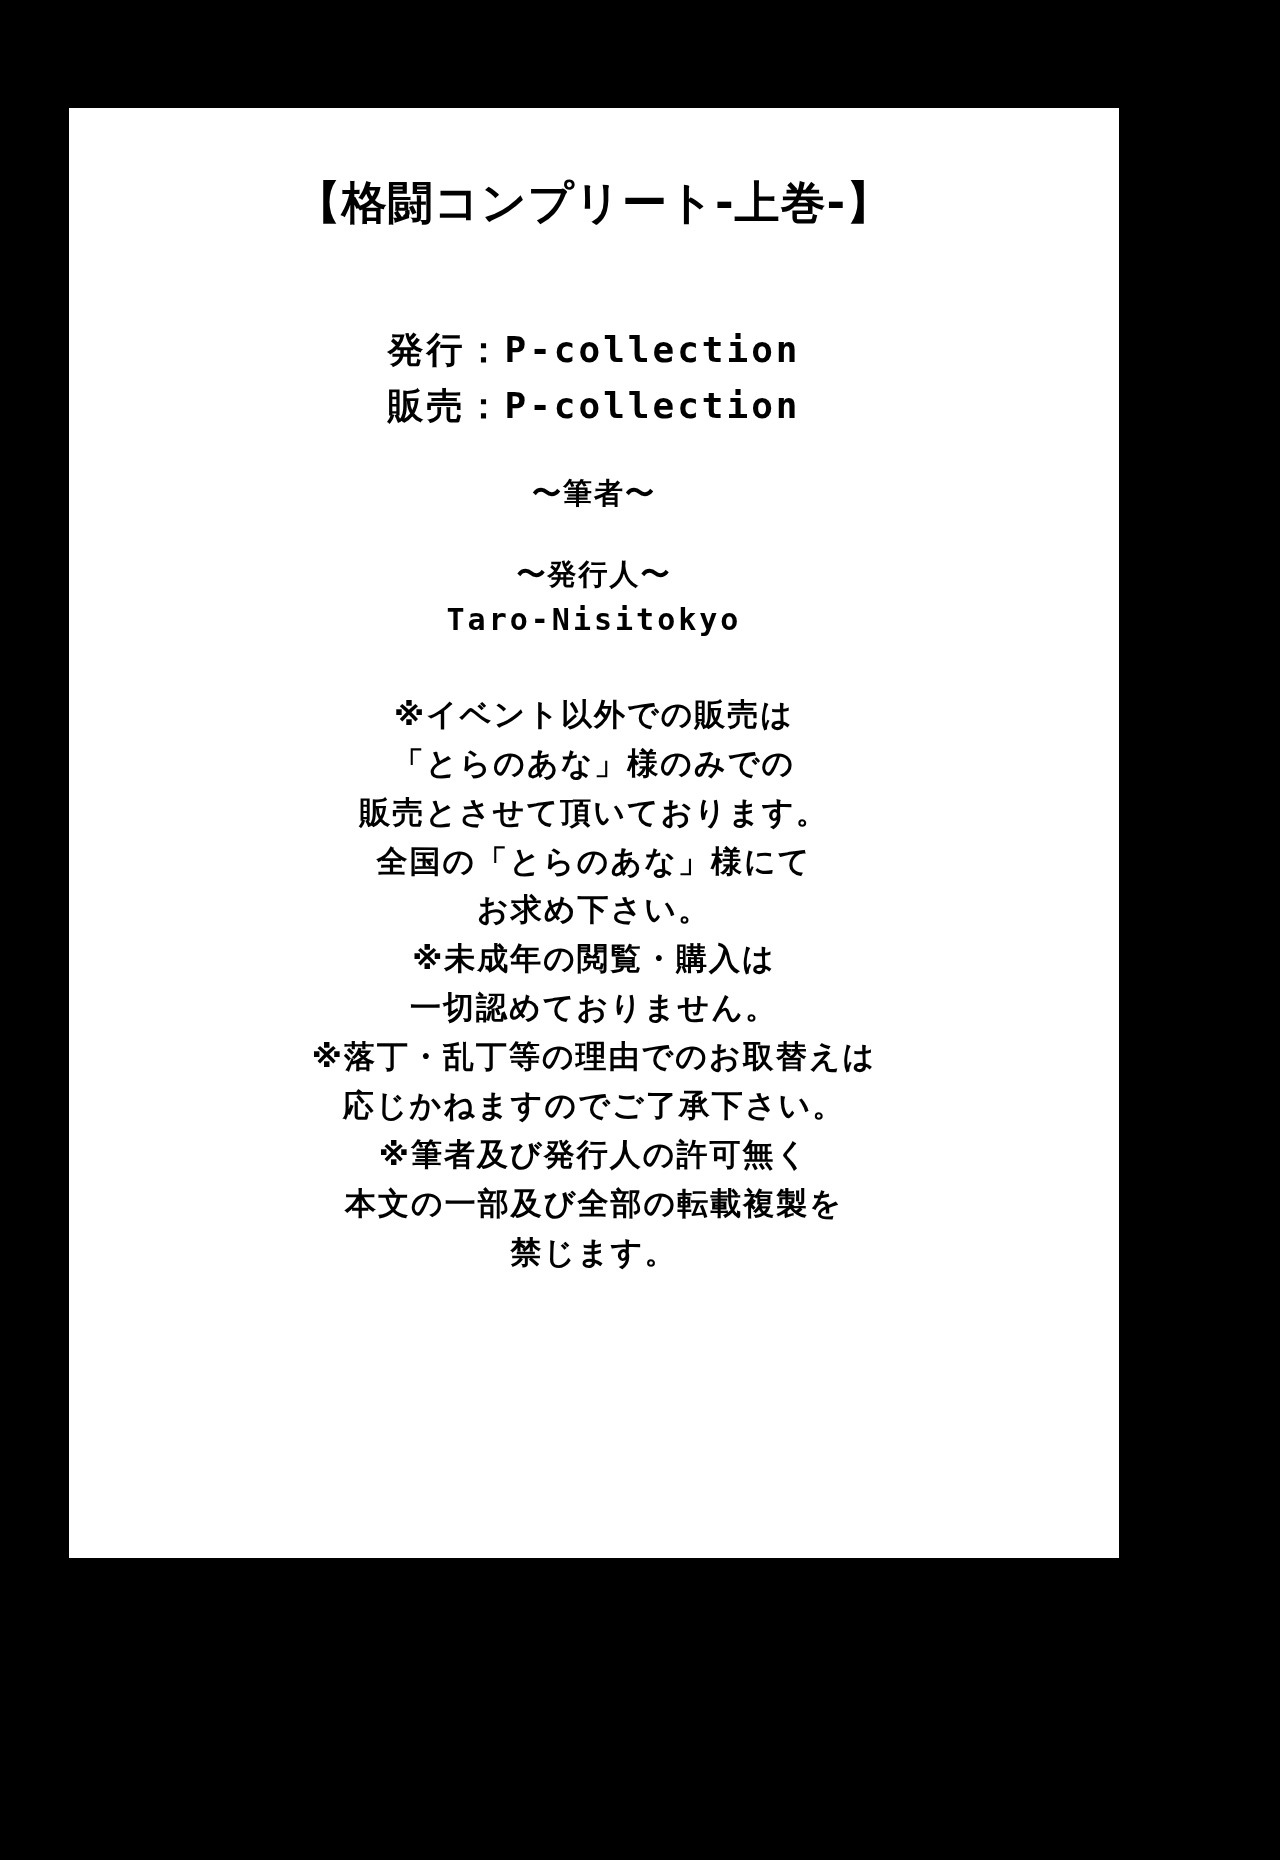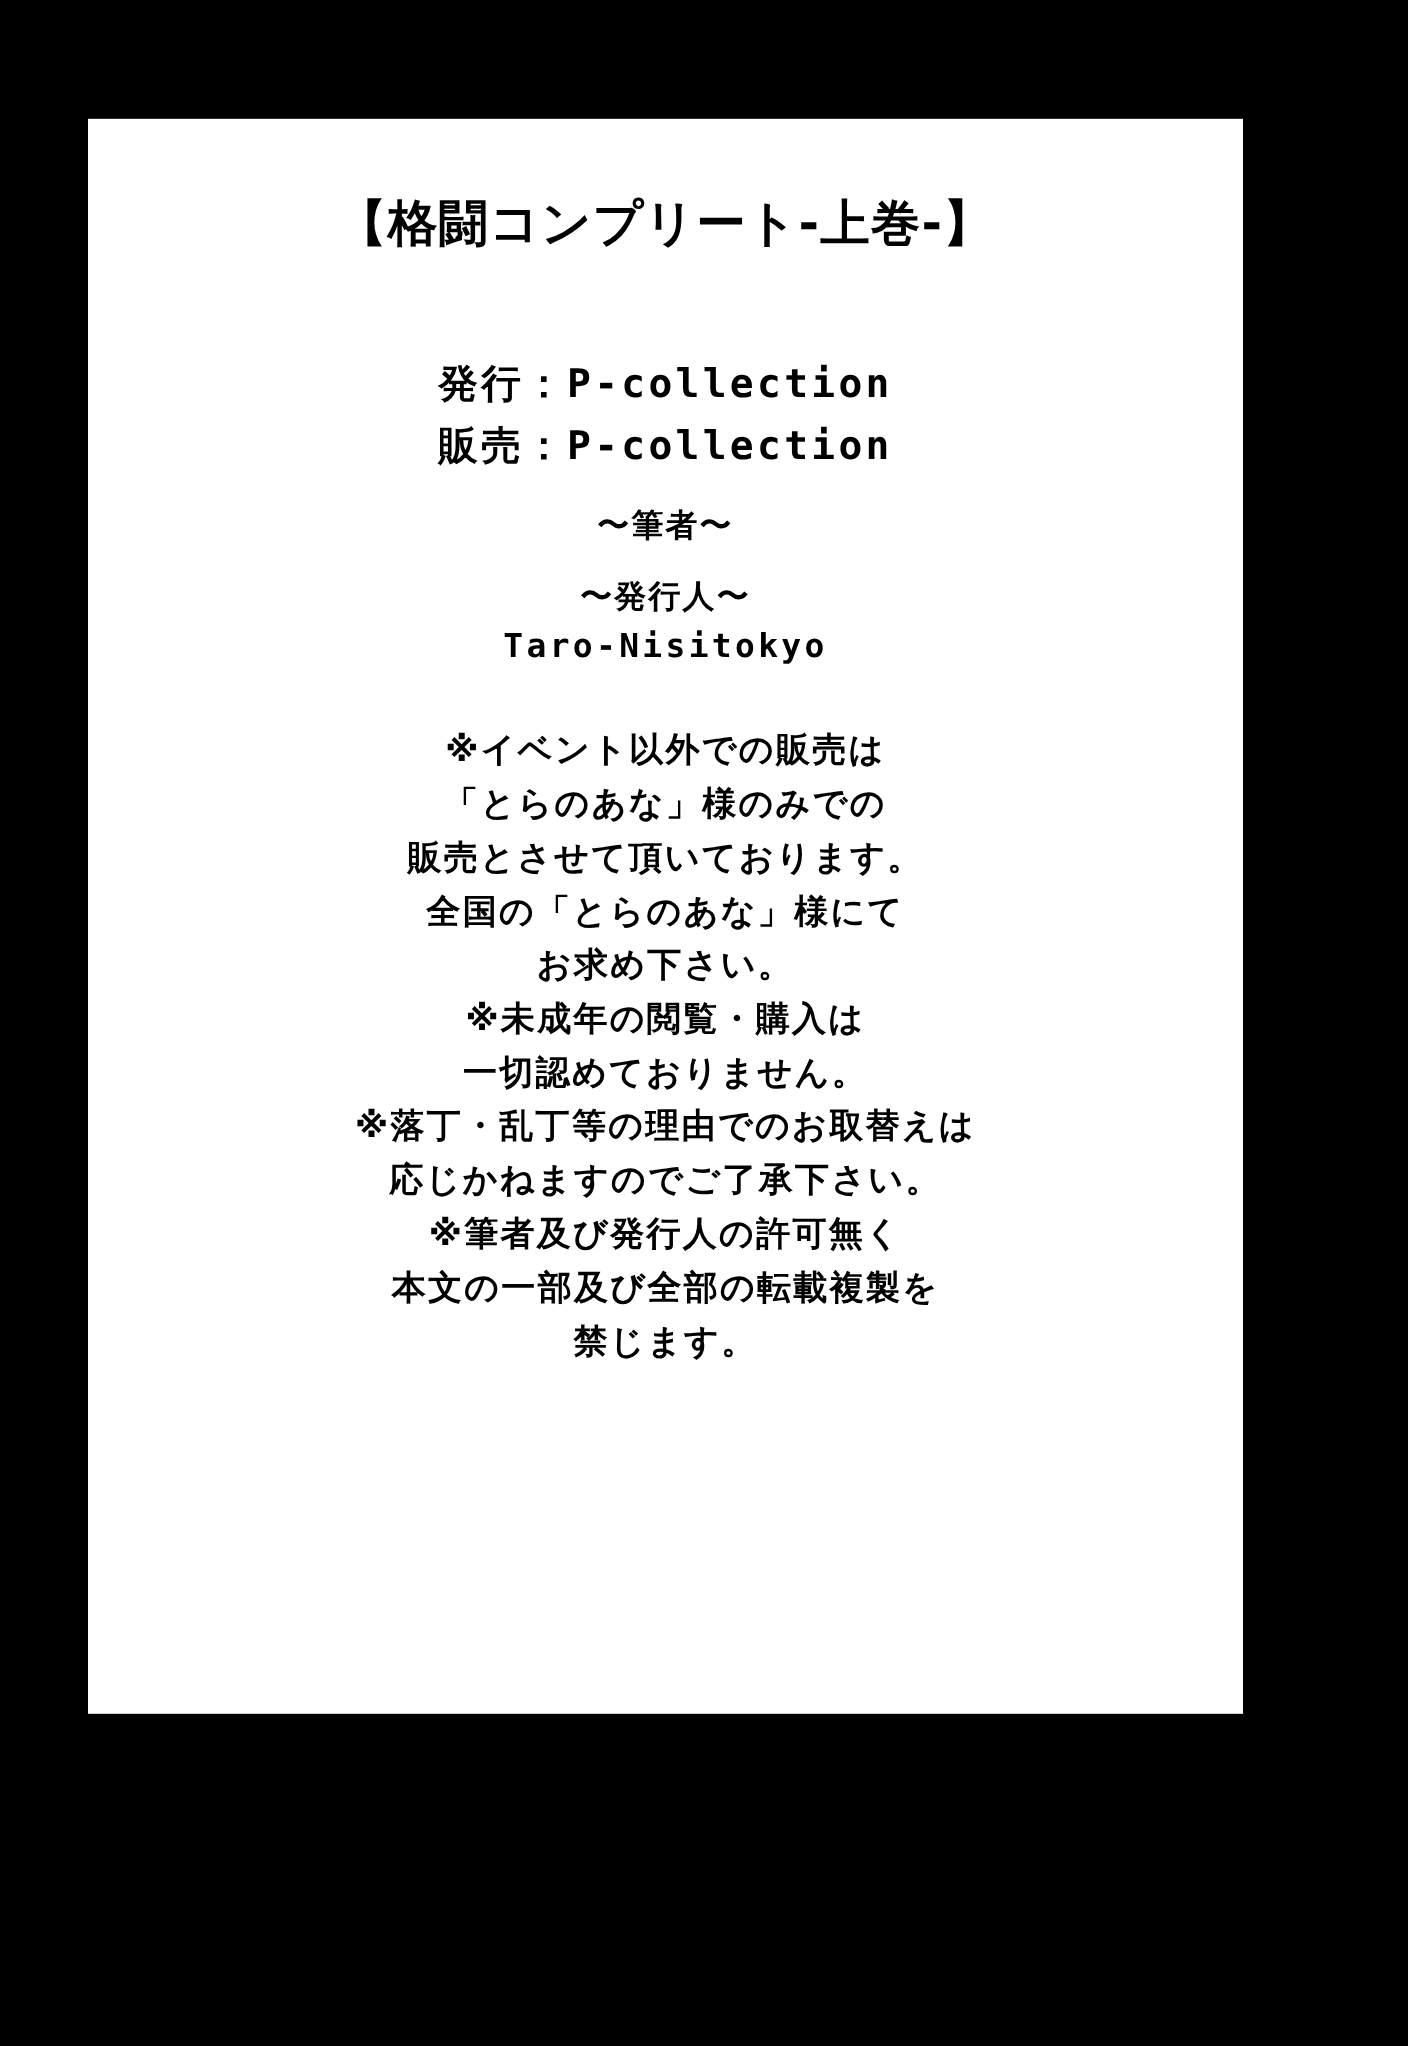--- a/index.html
+++ b/index.html
@@ -8,21 +8,21 @@
   }
   body {
     width: 1280px;
     height: 1860px;
     background: #000000;
     font-family: "DejaVu Sans", sans-serif;
     overflow: hidden;
   }
   .page {
     position: absolute;
-    left: 80px;
+    left: 69px;
     top: 108px;
     width: 1050px;
     height: 1450px;
     background: #ffffff;
     color: #000000;
     box-sizing: border-box;
     padding: 40px 50px;
     text-align: center;
   }
   .title {
@@ -52,21 +52,21 @@
     font-family: "DejaVu Sans", sans-serif;
   }
   .sec-name {
     font-size: 30px;
     font-weight: bold;
     letter-spacing: 3px;
     line-height: 1.5;
     font-family: "DejaVu Sans Mono", monospace;
   }
   .group-gap {
-    margin-top: 22px;
+    margin-top: 38px;
   }
   .date-line {
     margin-top: 48px;
     font-size: 30px;
     font-weight: bold;
     letter-spacing: 2px;
     font-family: "DejaVu Sans Mono", monospace;
   }
   .notice {
     margin-top: 48px;

